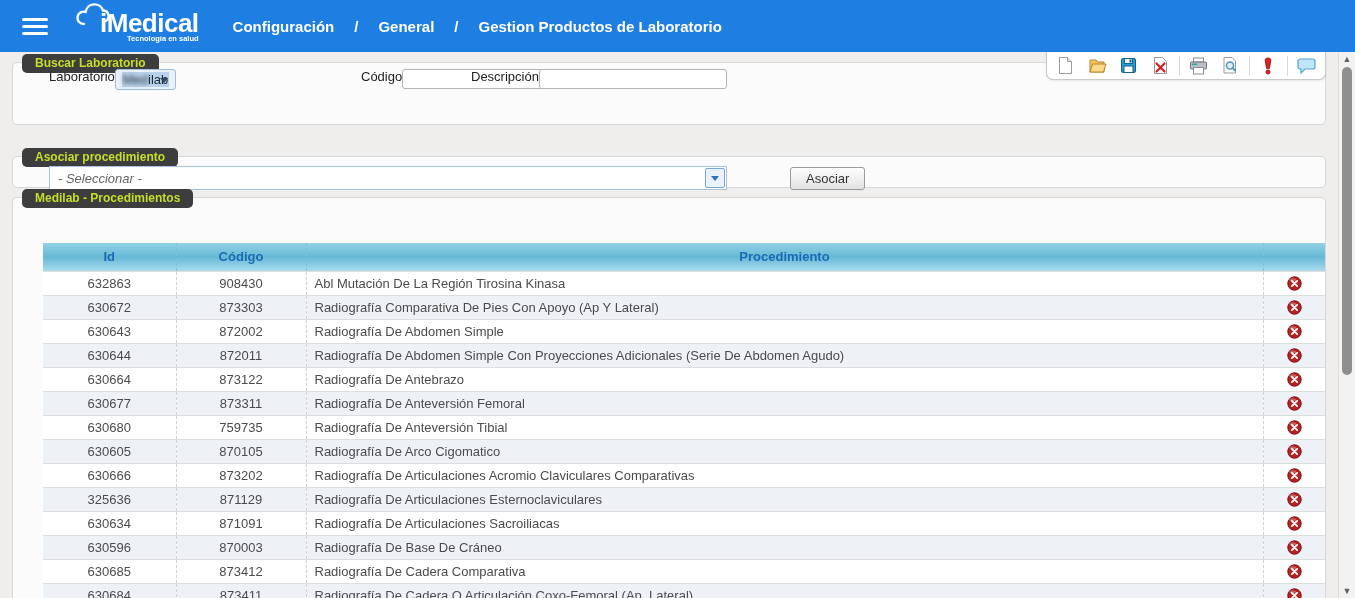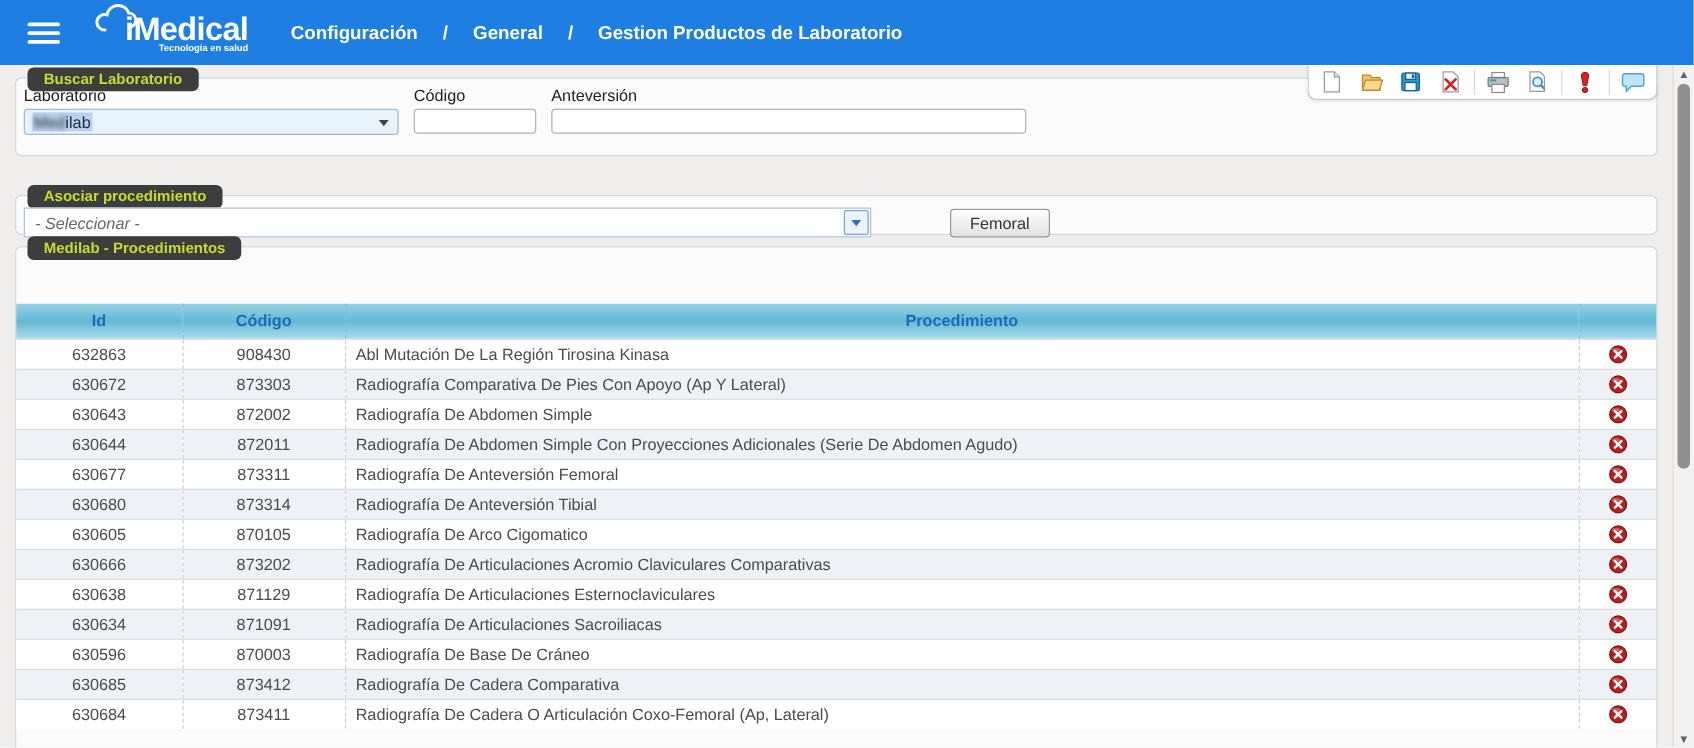--- a/index.html
+++ b/index.html
@@ -31,30 +31,30 @@
 
   
   .toolbar { position:absolute; top:0; right:12px; width:280px; height:28px; z-index:20;
     background:#fff; border:1px solid #c9c9c9; border-top:none; border-radius:0 0 7px 7px;
     display:flex; align-items:center; justify-content:space-evenly; box-shadow:0 1px 2px rgba(0,0,0,.08); }
   .tb-icon { width:26px; height:24px; display:flex; align-items:center; justify-content:center; cursor:pointer; }
   .tb-sep { width:1px; height:20px; background:#d9d9d9; }
 
   
   .panel { position:absolute; left:12px; width:1314px; background:#fbfbfb;
-    border:1px solid #d7d7d7; border-radius:5px; }
+    border:1px solid #d7d7d7; border-radius:5px;padding-left:30px; }
   .panel-search { top:10px; height:63px; }
   .panel-assoc  { top:104px; height:32px; }
   .panel-table  { top:145px; height:483px; border-radius:5px 5px 0 0; }
   .badge { position:absolute; top:-9px; left:9px; background:var(--badge-bg); color:var(--badge-text);
     font-size:12px; font-weight:bold; padding:2px 13px 3px; border-radius:5px; white-space:nowrap; }
 
   
   .fields { display:flex; padding:6px 8px 0 6px; }
-  .fgroup { display:flex; flex-direction:column; }
+  .fgroup { display:flex; flex-direction:row; }
   .fgroup label { font-size:13px; color:#222; margin-bottom:3px; }
   .fg-lab { width:300px; margin-right:12px; }
   .fg-cod { width:98px;  margin-right:12px; }
   .fg-des { width:380px; }
   .combo-lab { position:relative; height:21px; background:#e9f1fa; border:1px solid #9fbcda;
     border-radius:3px; display:flex; align-items:center; padding:0 6px; cursor:pointer; }
   .combo-lab .val { font-size:13px; color:#1b2b3a; background:#b9d1ea; padding:0 1px; }
   .combo-lab .val .redacted { filter:blur(2.2px); }
   .combo-arrow { position:absolute; right:7px; top:8px; width:0; height:0;
     border-left:4px solid transparent; border-right:4px solid transparent; border-top:5px solid #33475c; }
@@ -189,36 +189,36 @@
             <span class="redacted">Med</span><span>ilab</span>
           </span>
           <span class="combo-arrow"></span>
         </div>
       </div>
       <div class="fgroup fg-cod">
         <label>Código</label>
         <input class="txt-input" type="text" value="" style="">
       </div>
       <div class="fgroup fg-des">
-        <label>Anteversión</label>
+        <label>Descripción</label>
         <input class="txt-input" type="text" value="" style="">
       </div>
     </div>
   </div>
 
   <div class="panel panel-assoc">
     <div class="badge">Asociar procedimiento</div>
     <div class="assoc-row">
       <div class="combo-proc">
         <span class="ph">- Seleccionar -</span>
         <span class="arrow-box">
             <i></i>
           </span>
       </div>
-      <button class="btn">Femoral</button>
+      <button class="btn">Asociar</button>
     </div>
   </div>
 
   <div class="panel panel-table">
     <div class="badge">Medilab - Procedimientos</div>
     <table class="proc-table">
       <colgroup>
           <col class="col-id">
           <col class="col-cod">
           <col>
@@ -275,34 +275,46 @@
             <td class="c-proc">Radiografía De Abdomen Simple Con Proyecciones Adicionales (Serie De Abdomen Agudo)</td>
             <td class="c-act"><span class="del">
                 <svg width="15" height="15" viewBox="0 0 16 16">
                   <circle cx="8" cy="8" r="7.2" fill="#b62020" stroke="#7d0f0f"></circle>
                   <ellipse cx="6.1" cy="4.2" rx="3.4" ry="1.7" fill="#fff" opacity="0.3"></ellipse>
                   <path d="M5.2 5.2l5.6 5.6M10.8 5.2l-5.6 5.6" stroke="#fff" stroke-width="2" stroke-linecap="round"></path>
                 </svg>
               </span></td>
           </tr>
           <tr>
+            <td class="c-id">630664</td>
+            <td class="c-cod">873122</td>
+            <td class="c-proc">Radiografía De Antebrazo</td>
+            <td class="c-act"><span class="del">
+                <svg width="15" height="15" viewBox="0 0 16 16">
+                  <circle cx="8" cy="8" r="7.2" fill="#b62020" stroke="#7d0f0f"></circle>
+                  <ellipse cx="6.1" cy="4.2" rx="3.4" ry="1.7" fill="#fff" opacity="0.3"></ellipse>
+                  <path d="M5.2 5.2l5.6 5.6M10.8 5.2l-5.6 5.6" stroke="#fff" stroke-width="2" stroke-linecap="round"></path>
+                </svg>
+              </span></td>
+          </tr>
+          <tr>
             <td class="c-id">630677</td>
             <td class="c-cod">873311</td>
             <td class="c-proc">Radiografía De Anteversión Femoral</td>
             <td class="c-act"><span class="del">
                 <svg width="15" height="15" viewBox="0 0 16 16">
                   <circle cx="8" cy="8" r="7.2" fill="#b62020" stroke="#7d0f0f"></circle>
                   <ellipse cx="6.1" cy="4.2" rx="3.4" ry="1.7" fill="#fff" opacity="0.3"></ellipse>
                   <path d="M5.2 5.2l5.6 5.6M10.8 5.2l-5.6 5.6" stroke="#fff" stroke-width="2" stroke-linecap="round"></path>
                 </svg>
               </span></td>
           </tr>
           <tr>
             <td class="c-id">630680</td>
-            <td class="c-cod">873314</td>
+            <td class="c-cod">759735</td>
             <td class="c-proc">Radiografía De Anteversión Tibial</td>
             <td class="c-act"><span class="del">
                 <svg width="15" height="15" viewBox="0 0 16 16">
                   <circle cx="8" cy="8" r="7.2" fill="#b62020" stroke="#7d0f0f"></circle>
                   <ellipse cx="6.1" cy="4.2" rx="3.4" ry="1.7" fill="#fff" opacity="0.3"></ellipse>
                   <path d="M5.2 5.2l5.6 5.6M10.8 5.2l-5.6 5.6" stroke="#fff" stroke-width="2" stroke-linecap="round"></path>
                 </svg>
               </span></td>
           </tr>
           <tr>
@@ -323,21 +335,21 @@
             <td class="c-proc">Radiografía De Articulaciones Acromio Claviculares Comparativas</td>
             <td class="c-act"><span class="del">
                 <svg width="15" height="15" viewBox="0 0 16 16">
                   <circle cx="8" cy="8" r="7.2" fill="#b62020" stroke="#7d0f0f"></circle>
                   <ellipse cx="6.1" cy="4.2" rx="3.4" ry="1.7" fill="#fff" opacity="0.3"></ellipse>
                   <path d="M5.2 5.2l5.6 5.6M10.8 5.2l-5.6 5.6" stroke="#fff" stroke-width="2" stroke-linecap="round"></path>
                 </svg>
               </span></td>
           </tr>
           <tr>
-            <td class="c-id">630638</td>
+            <td class="c-id">325636</td>
             <td class="c-cod">871129</td>
             <td class="c-proc">Radiografía De Articulaciones Esternoclaviculares</td>
             <td class="c-act"><span class="del">
                 <svg width="15" height="15" viewBox="0 0 16 16">
                   <circle cx="8" cy="8" r="7.2" fill="#b62020" stroke="#7d0f0f"></circle>
                   <ellipse cx="6.1" cy="4.2" rx="3.4" ry="1.7" fill="#fff" opacity="0.3"></ellipse>
                   <path d="M5.2 5.2l5.6 5.6M10.8 5.2l-5.6 5.6" stroke="#fff" stroke-width="2" stroke-linecap="round"></path>
                 </svg>
               </span></td>
           </tr>

